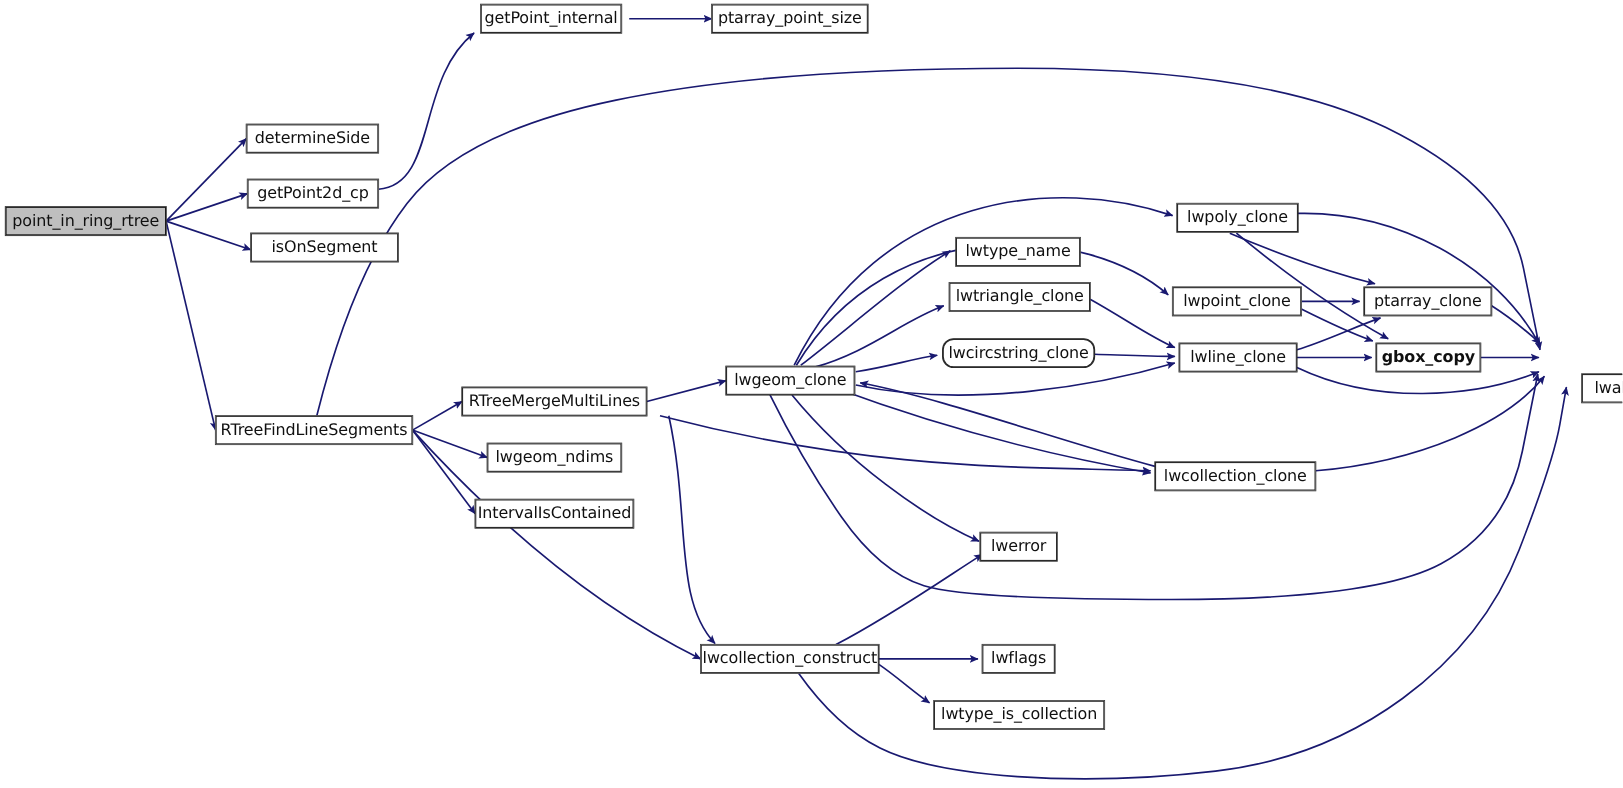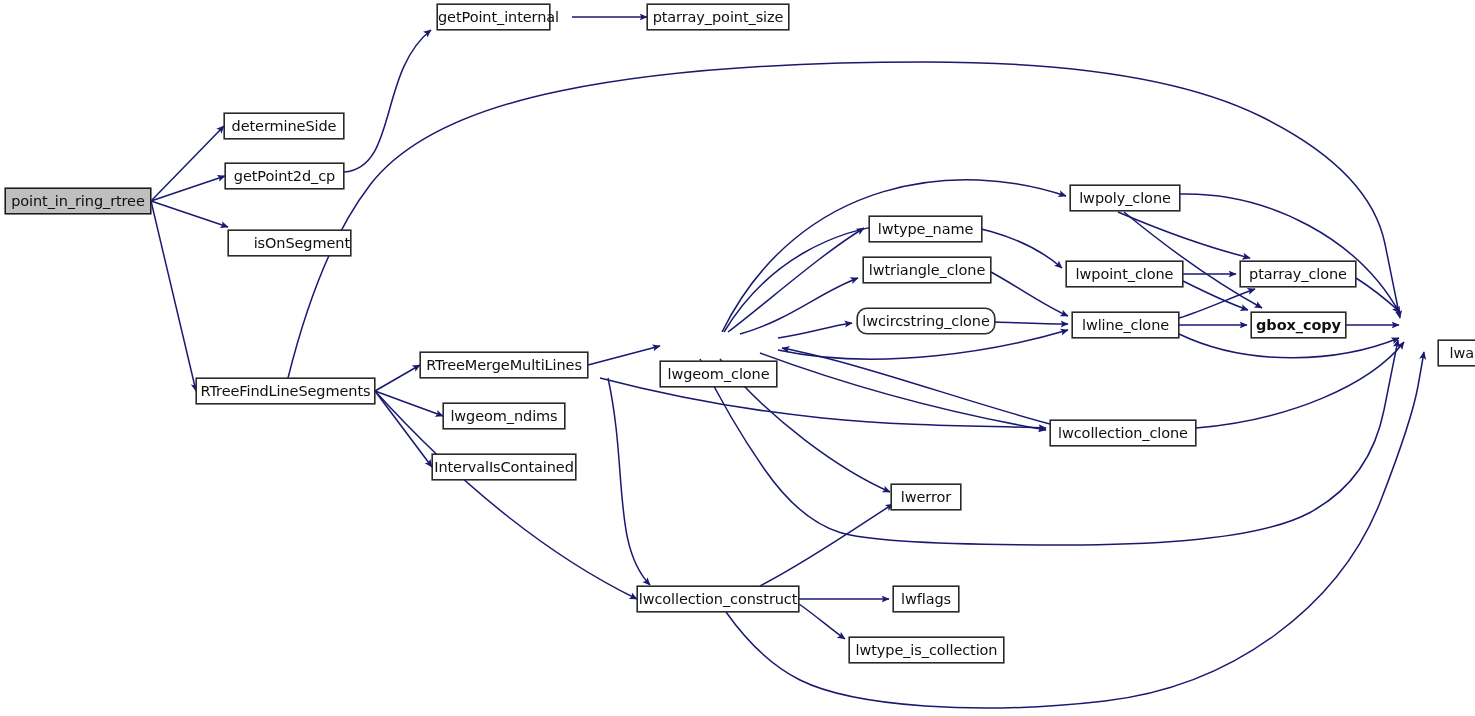--- a/index.html
+++ b/index.html
@@ -99,28 +99,28 @@
         <path d="M 799 599 C 830 599 865 599 889 599" marker-end="url(#ah)" stroke="#191970" stroke-width="1.5" fill="none"></path>
         <path d="M 799 604 C 815 615 832 630 845 639" marker-end="url(#ah)" stroke="#191970" stroke-width="1.5" fill="none"></path>
         <path d="M 760 586 C 810 560 860 525 893 504" marker-end="url(#ah)" stroke="#191970" stroke-width="1.5" fill="none"></path>
         <path d="M 726 612 Q 760 660 800 680 Q 840 700 925 706 Q 1010 712 1105 701 Q 1200 690 1275 635 Q 1350 580 1381 500 Q 1412 420 1418 386 T 1424 352" marker-end="url(#ah)" stroke="#191970" stroke-width="1.5" fill="none"></path>
       </g>
   </svg>
   <div id="nodes">
       <div class="node thick highlight" style="left: 5px; top: 188px; width: 146px;">point_in_ring_rtree</div>
       <div class="node thick" style="left: 224px; top: 113px; width: 120px;">determineSide</div>
       <div class="node thick" style="left: 225px; top: 163px; width: 119px;">getPoint2d_cp</div>
-      <div class="node thick" style="left: 228px; top: 230px; width: 123px; text-align: right;">isOnSegment</div>
-      <div class="node thick" style="left: 437px; top: 4px; width: 113px;">getPoint_internal</div>
+      <div class="node thick" style="left: 228px; top: 212px; width: 134px;">isOnSegment</div>
+      <div class="node thick" style="left: 437px; top: 4px; width: 128px;">getPoint_internal</div>
       <div class="node thick" style="left: 647px; top: 4px; width: 142px;">ptarray_point_size</div>
       <div class="node thick" style="left: 196px; top: 378px; width: 179px;">RTreeFindLineSegments</div>
       <div class="node thick" style="left: 420px; top: 352px; width: 168px;">RTreeMergeMultiLines</div>
       <div class="node thick" style="left: 443px; top: 403px; width: 122px;">lwgeom_ndims</div>
       <div class="node thick" style="left: 432px; top: 454px; width: 144px;">IntervalIsContained</div>
-      <div class="node thick" style="left: 660px; top: 333px; width: 117px; margin-top: 28px;">lwgeom_clone</div>
+      <div class="node thick" style="left: 660px; top: 333px; width: 117px;">lwgeom_clone</div>
       <div class="node thick" style="left: 869px; top: 216px; width: 113px;">lwtype_name</div>
       <div class="node thick" style="left: 863px; top: 257px; width: 128px;">lwtriangle_clone</div>
       <div class="node thick" style="left: 857px; top: 308px; width: 138px; border-radius: 10px;">lwcircstring_clone</div>
       <div class="node thick" style="left: 1070px; top: 185px; width: 110px;">lwpoly_clone</div>
       <div class="node thick" style="left: 1066px; top: 261px; width: 117px;">lwpoint_clone</div>
       <div class="node thick" style="left: 1072px; top: 312px; width: 107px;">lwline_clone</div>
       <div class="node thick" style="left: 1240px; top: 261px; width: 116px;">ptarray_clone</div>
       <div class="node thick" style="left: 1251px; top: 312px; width: 95px; font-weight: bold;">gbox_copy</div>
       <div class="node thick" style="left: 1438px; top: 312px; width: 72px; margin-top: 28px;">lwalloc</div>
       <div class="node thick" style="left: 1050px; top: 420px; width: 146px;">lwcollection_clone</div>

